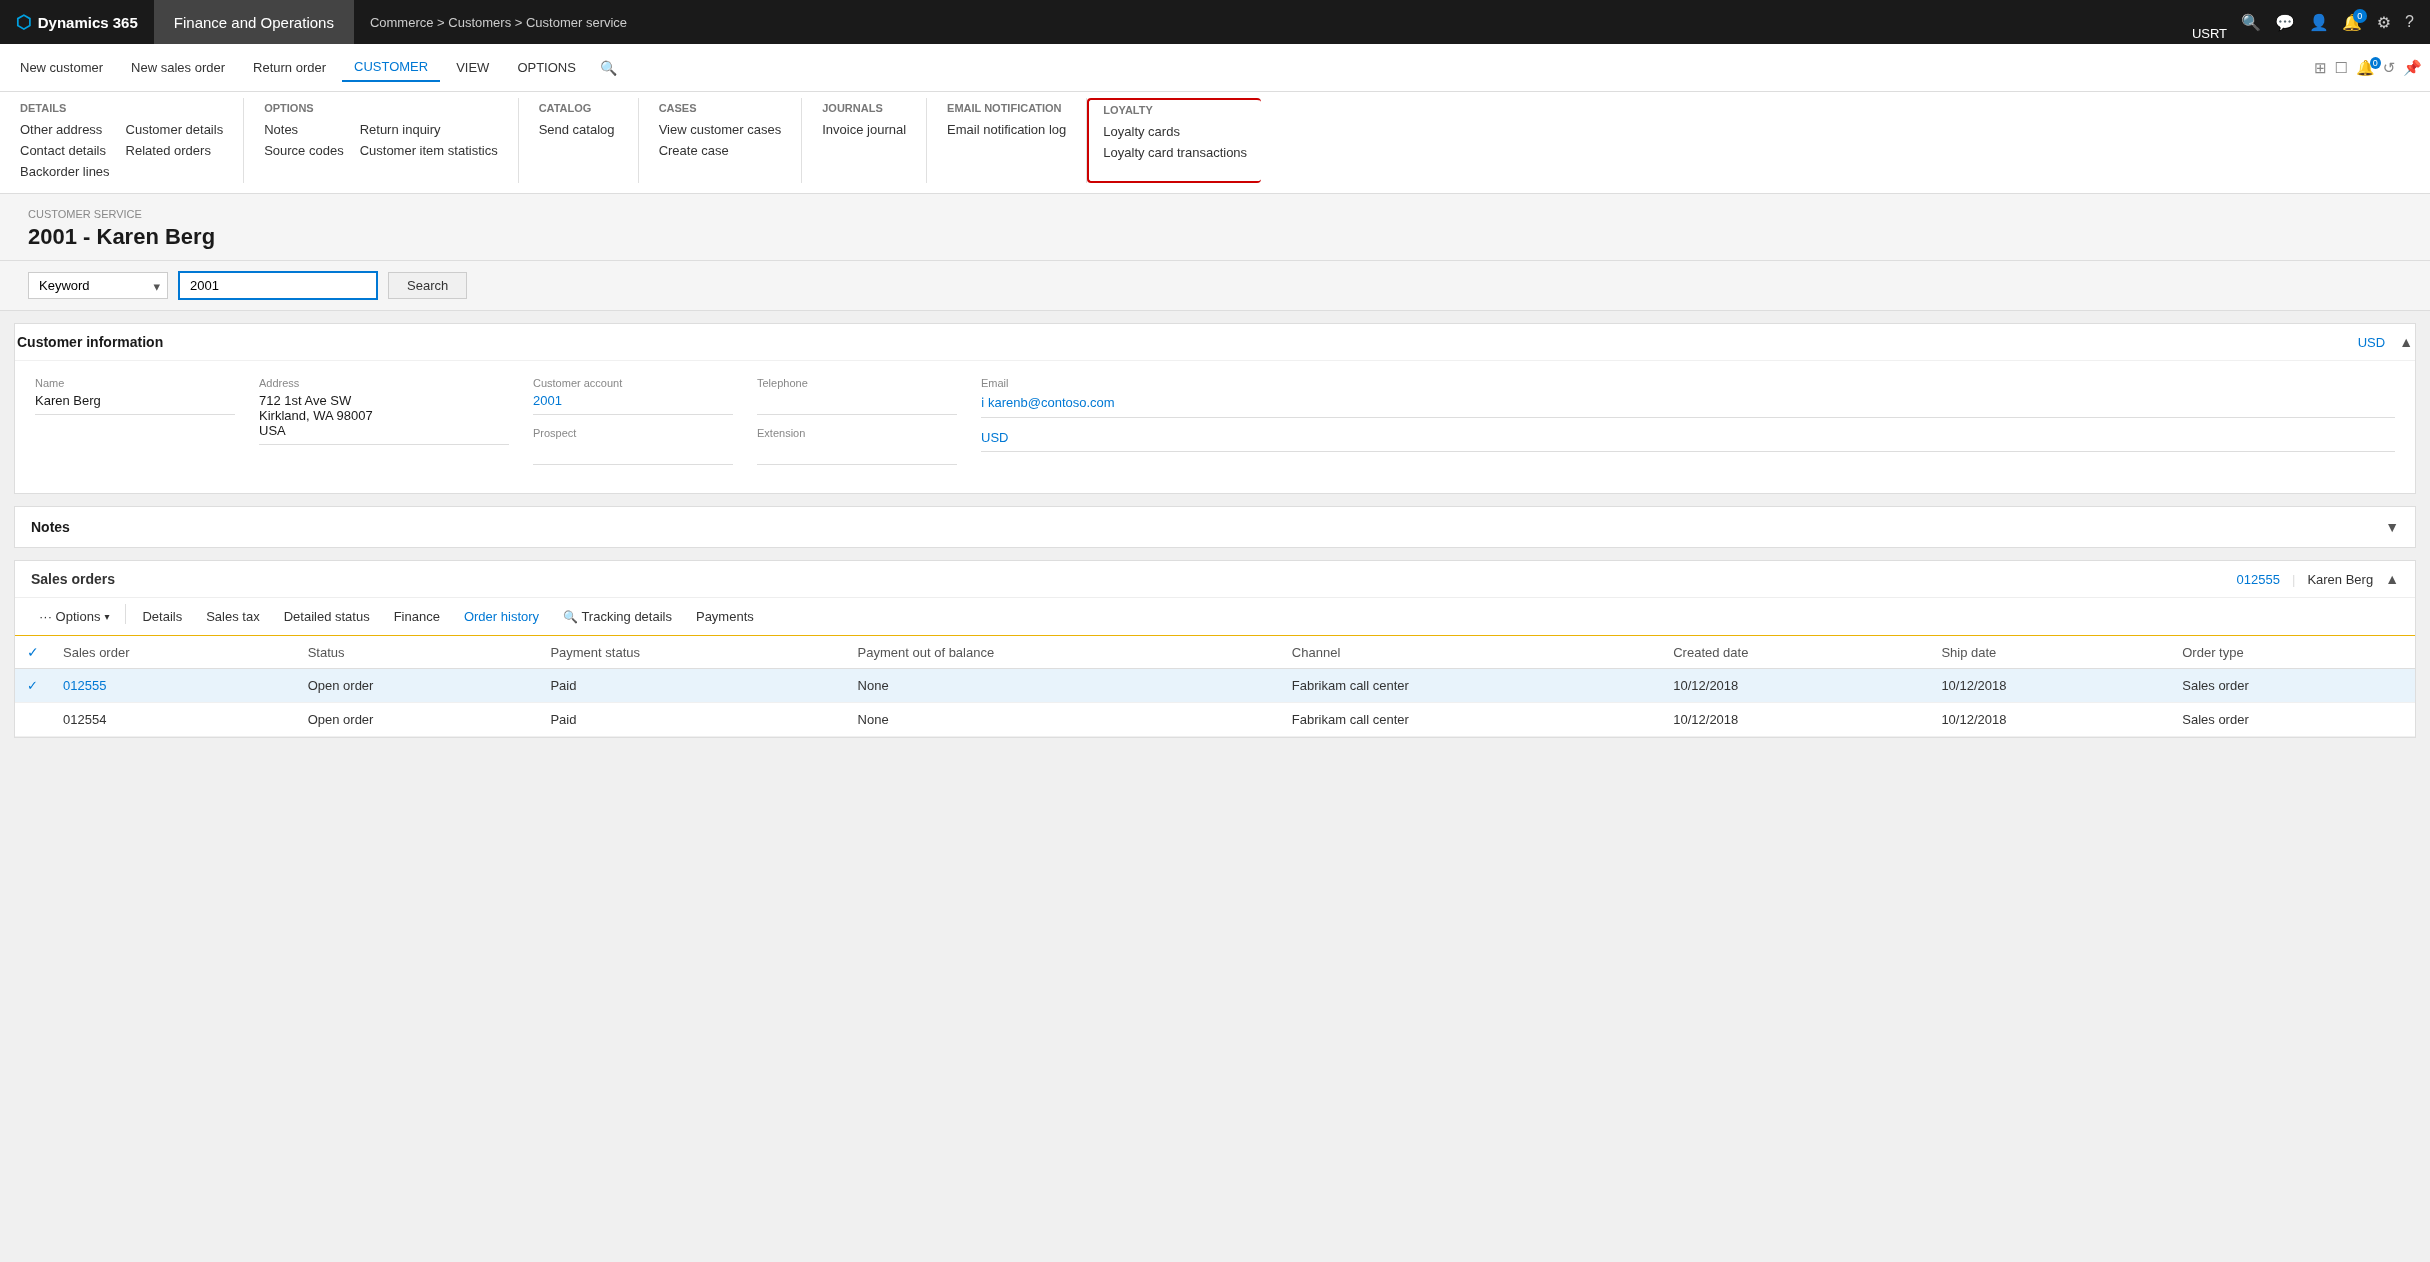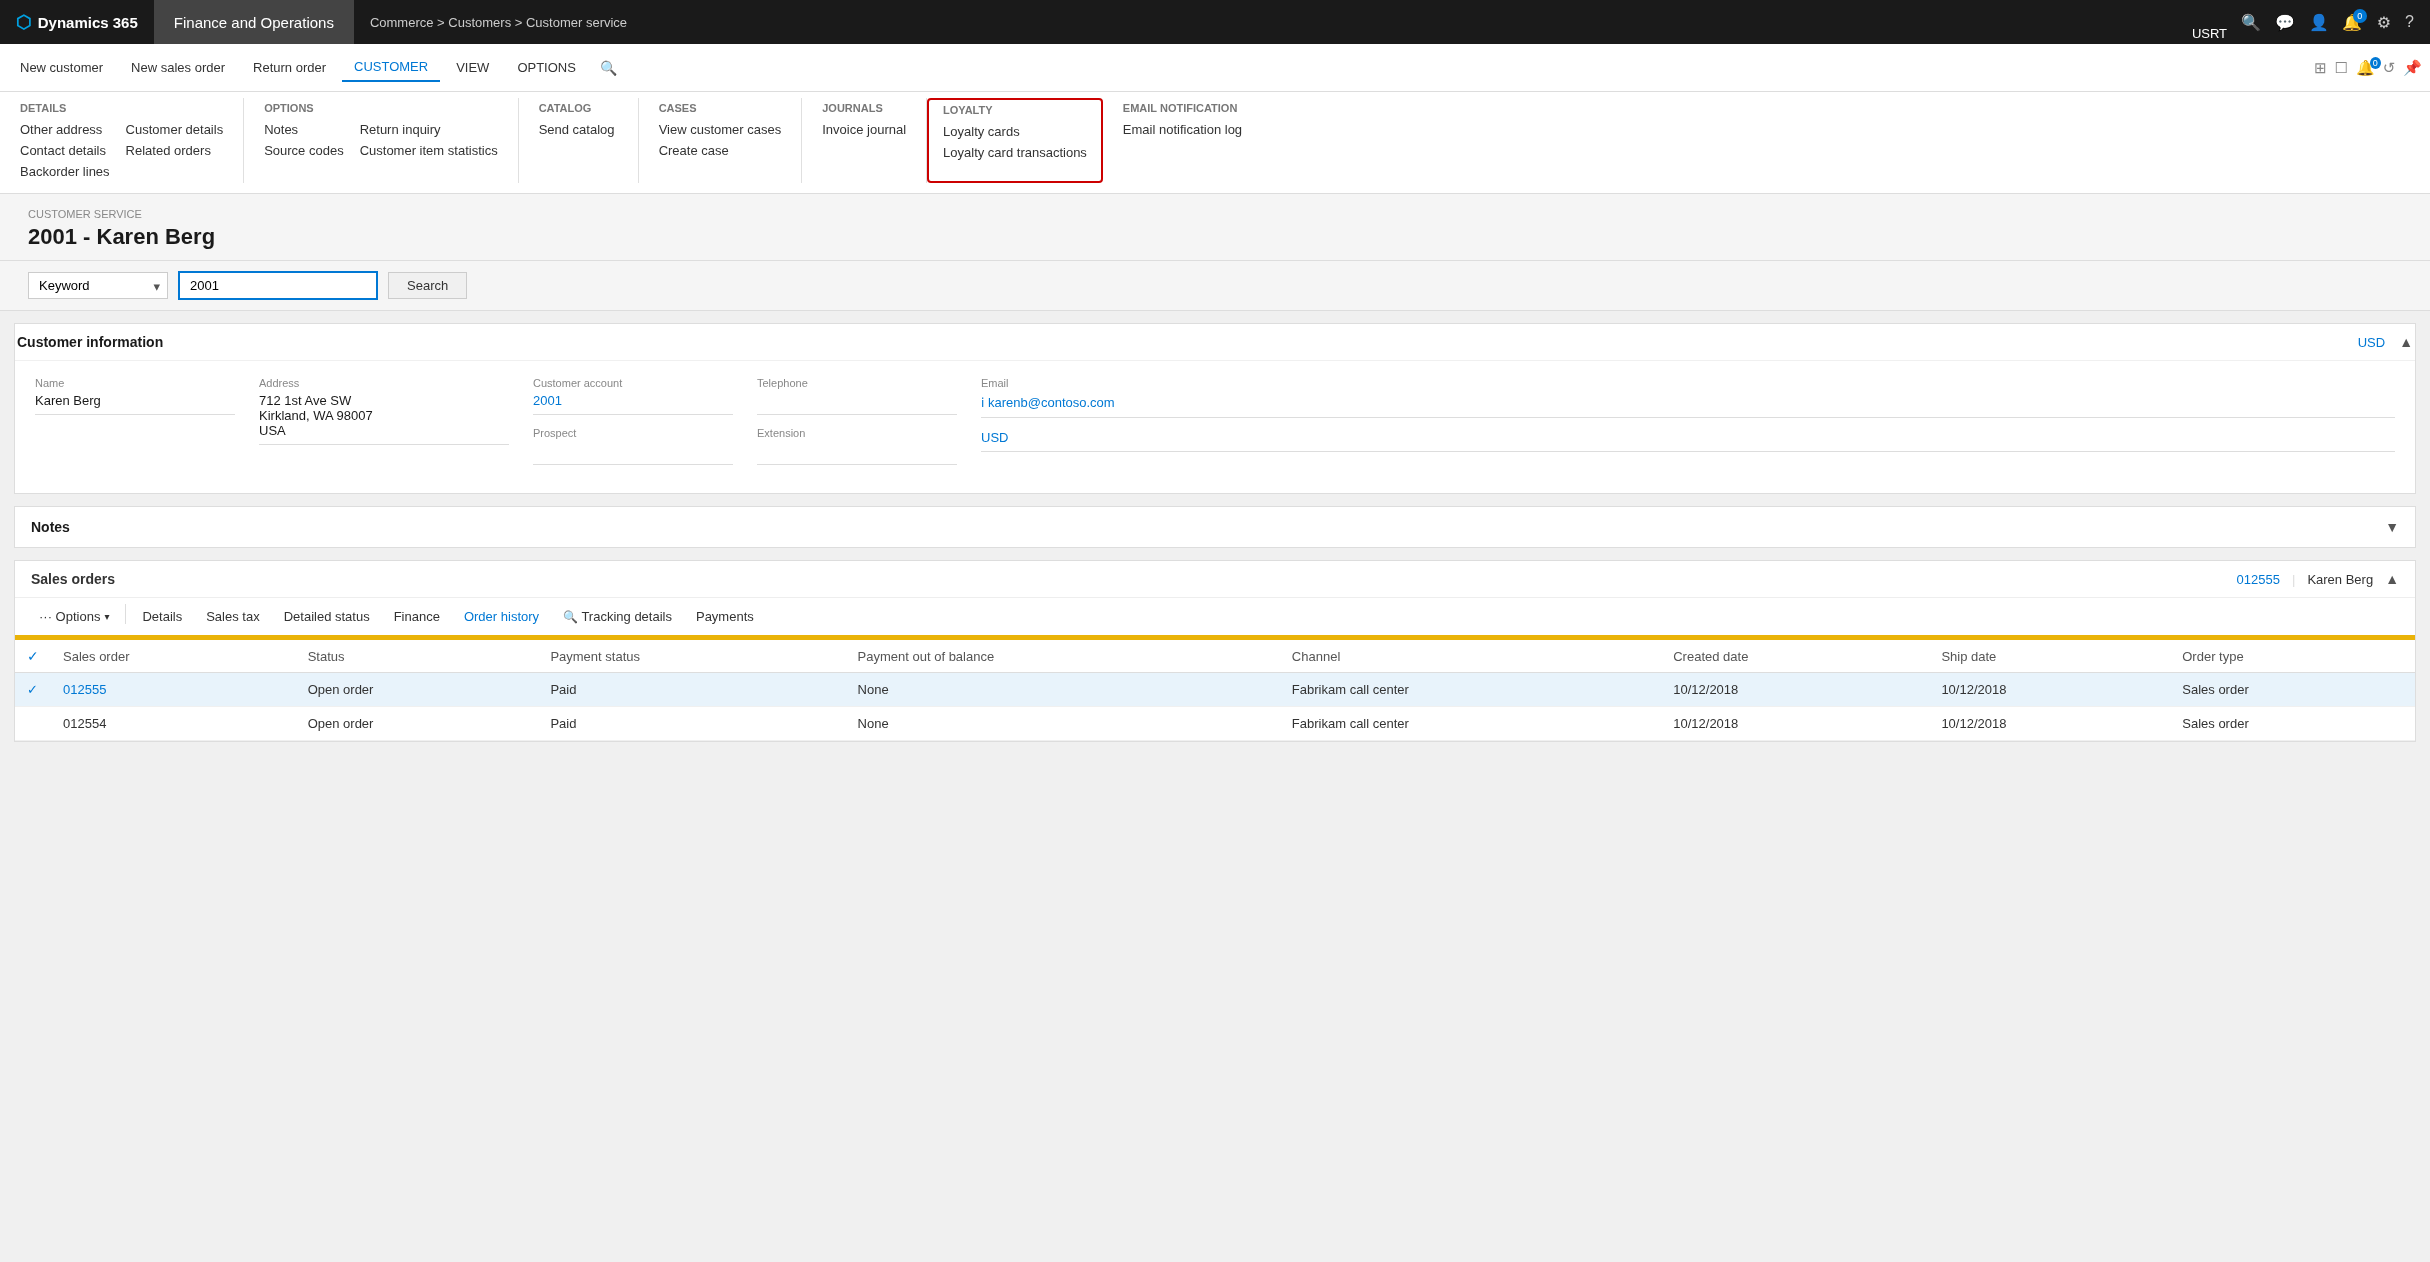--- a/index.html
+++ b/index.html
@@ -316,21 +316,21 @@
       display: flex;
       align-items: center;
       gap: 12px;
       font-size: 13px;
     }
     .so-header-right .link { color: #0078d4; cursor: pointer; }
     .so-toolbar {
       display: flex;
       gap: 0;
       padding: 6px 12px;
-      border-bottom: 5px solid #eab308;
+      border-bottom: 1px solid #eab308;
       flex-wrap: wrap;
     }
     .so-toolbar-btn {
       padding: 5px 12px;
       font-size: 13px;
       cursor: pointer;
       background: transparent;
       border: none;
       color: #333;
     }
@@ -482,35 +482,35 @@
 
   <div class="ribbon-group">
     <div class="ribbon-group-title">JOURNALS</div>
     <div class="ribbon-items">
       <div class="ribbon-col">
         <span class="ribbon-link">Invoice journal</span>
       </div>
     </div>
   </div>
 
+  <div class="ribbon-group">
+    <div class="ribbon-group-title">EMAIL NOTIFICATION</div>
+    <div class="ribbon-items">
+      <div class="ribbon-col">
+        <span class="ribbon-link">Email notification log</span>
+      </div>
+    </div>
+  </div>
+
   <div class="ribbon-group ribbon-group-loyalty">
     <div class="ribbon-group-title">LOYALTY</div>
     <div class="ribbon-items">
       <div class="ribbon-col">
         <span class="ribbon-link">Loyalty cards</span>
         <span class="ribbon-link">Loyalty card transactions</span>
-      </div>
-    </div>
-  </div>
-
-  <div class="ribbon-group">
-    <div class="ribbon-group-title">EMAIL NOTIFICATION</div>
-    <div class="ribbon-items">
-      <div class="ribbon-col">
-        <span class="ribbon-link">Email notification log</span>
       </div>
     </div>
   </div>
 </div>
 
 <div class="page-header">
   <div class="page-header-sub">CUSTOMER SERVICE</div>
   <div class="page-header-title">2001 - Karen Berg</div>
 </div>
 

